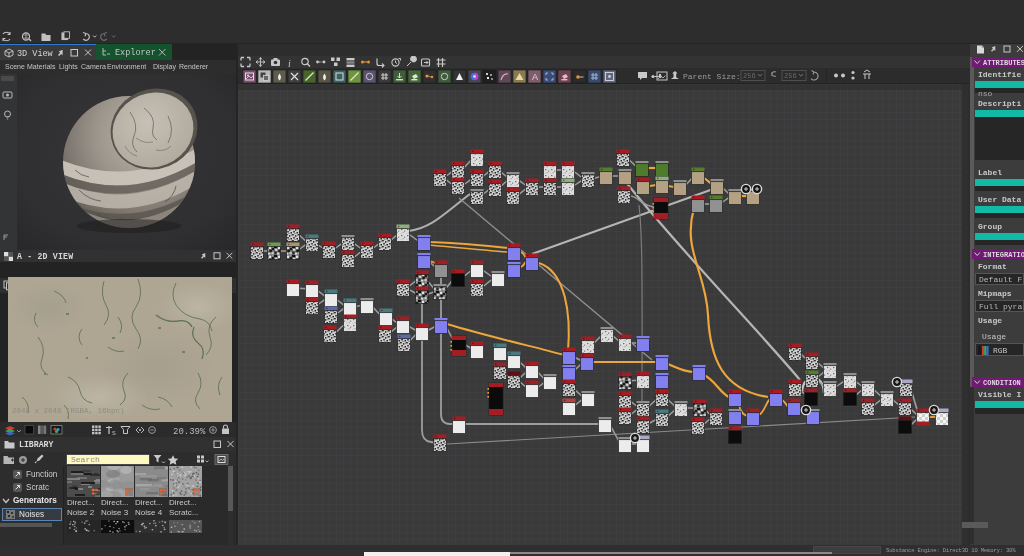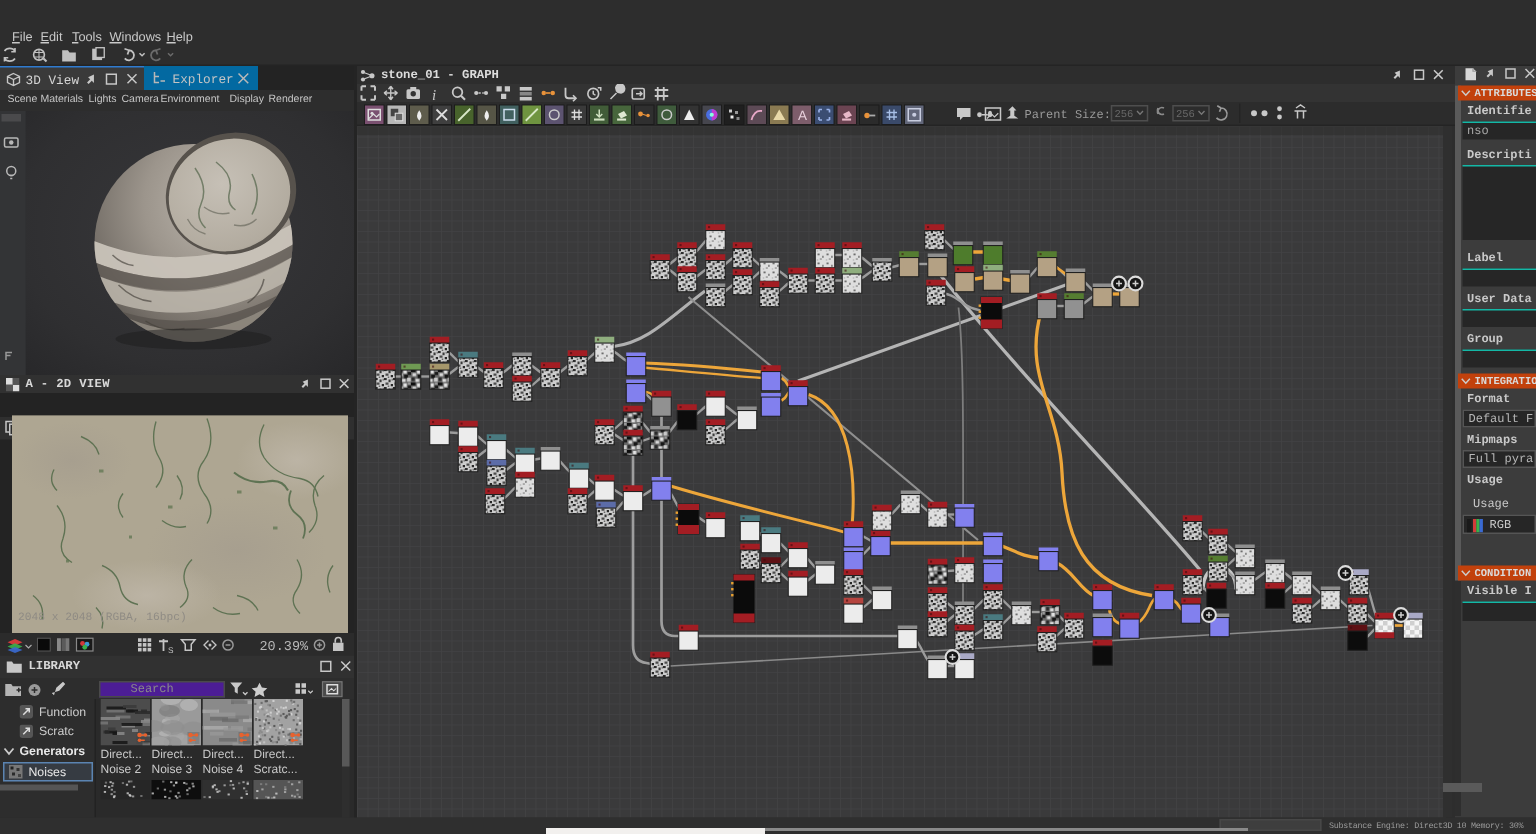--- a/index.html
+++ b/index.html
@@ -8,62 +8,55 @@
 .title-txt{position:absolute;left:18px;top:2.5px;font-size:9px;color:#111}
 .logo{position:absolute;left:5px;top:3px;width:10px;height:10px;background:#e0431f;border-radius:2px}
 .logo:after{content:"";position:absolute;left:2px;top:2px;width:6px;height:6px;border:1.4px solid #fff;border-radius:50%;border-left-color:transparent;box-sizing:border-box}
 .tabart{position:absolute;left:675px;top:0;width:211px;height:3.5px;background:#e2e2e2;border-radius:0 0 3px 3px}
 .menubar{position:absolute;left:0;top:16px;width:1024px;height:14px;background:#2d2d2d;color:#c9c9c9;font-size:8.5px}
 .menubar span{position:absolute;top:3px}
 .menubar u{text-decoration:underline}
 .toolbar{position:absolute;left:0;top:30px;width:1024px;height:14px;background:#2d2d2d;border-bottom:1px solid #242424}
 .tabstrip{position:absolute;left:0;top:44px;width:236px;height:16px;background:#232323}
 .tab3d{position:absolute;left:0;top:0;width:96px;height:16px;background:#3a3a3a;border-top:1.6px solid #2f7bd0}
-.tabexp{position:absolute;left:96px;top:0;width:76px;height:16px;background:#0369a1}
+.tabexp{position:absolute;left:96px;top:0;width:76px;height:16px;background:#14532d}
 .tabtxt{font-family:"Liberation Mono",monospace;font-size:8.5px;color:#d5d5d5;position:absolute;top:3.5px}
 .scenebar{position:absolute;left:0;top:60px;width:236px;height:14px;background:#2d2d2d;color:#c6c6c6;font-size:7px}
 .scenebar span{position:absolute;top:3px}
 .vp3d{position:absolute;left:0;top:74px;width:236px;height:176px;background:#2e2e30}
 .vpstrip{position:absolute;left:0;top:0;width:17px;height:176px;background:#333436}
 .hdr{position:absolute;background:#313131;font-family:"Liberation Mono",monospace;color:#d8d8d8}
 .hdr .t{position:absolute;font-size:8.2px;font-weight:bold;letter-spacing:0.2px}
 .bar2d{position:absolute;left:0;top:278px;width:236px;height:15px;background:#2f2f2f}
 .img2d{position:absolute;left:8px;top:277px;width:224px;height:145px;background:#aea692}
 .imgwrap{position:absolute;left:0;top:250px;width:236px;height:187px;background:#232323}
 .bot2d{position:absolute;left:0;top:422px;width:236px;height:15px;background:#2b2b2b}
 .libhdr{position:absolute;left:0;top:437px;width:236px;height:15px;background:#313131}
 .libbar{position:absolute;left:0;top:452px;width:236px;height:14px;background:#2d2d2d}
 .libbody{position:absolute;left:0;top:466px;width:236px;height:79px;background:#2a2a2a}
-.search{position:absolute;left:66px;top:1.5px;width:84px;height:11px;background:#4c1d95;border:1px solid #4a4a4a;color:#8a8a8a;font-family:"Liberation Mono",monospace;font-size:8px;padding-left:20px}
+.search{position:absolute;left:66px;top:1.5px;width:84px;height:11px;background:#fef9c3;border:1px solid #4a4a4a;color:#8a8a8a;font-family:"Liberation Mono",monospace;font-size:8px;padding-left:4px}
 .tree{position:absolute;left:0;top:0;width:64px;height:79px;background:#2d2d2d;border-right:1px solid #222}
 .trow{position:absolute;left:0;width:64px;height:13px;color:#cccccc;font-size:8.2px}
 .statusbar{position:absolute;left:0;top:545px;width:1024px;height:11px;background:#2f2f2f}
 .graphhdr{position:absolute;left:236px;top:44px;width:734px;height:12px;background:#2d2d2d}
 .gtools1{position:absolute;left:236px;top:56px;width:734px;height:12px;background:#333}
 .gtools2{position:absolute;left:236px;top:68px;width:734px;height:16px;background:#2c2c2c;border-bottom:1px solid #242424}
 .canvas{position:absolute;left:238px;top:84px;width:726px;height:461px;background:#3a3a3b}
 .lsplit{position:absolute;left:236px;top:44px;width:2px;height:512px;background:#242424}
 .attrs{position:absolute;left:970px;top:44px;width:54px;height:501px;background:#3c3c3c;font-family:"Liberation Mono",monospace}
 .attrscroll{position:absolute;left:0;top:13px;width:3.5px;height:487px;background:#2e2e2e}
 .attrscroll:after{content:"";position:absolute;left:0;top:0;width:3.5px;height:330px;background:#5a5a5a}
 .alabel{position:absolute;left:8px;color:#c9c9c9;font-size:8px;font-weight:bold;white-space:nowrap}
-.ainput{position:absolute;left:5px;width:49px;background:#262626;border-top:1px solid #14b8a6}
-.asect{position:absolute;left:2px;width:52px;height:10px;background:#c2410c;color:#dadada;font-size:7px;font-weight:bold}
+.ainput{position:absolute;left:5px;width:49px;background:#262626;border-top:7px solid #14b8a6}
+.asect{position:absolute;left:2px;width:52px;height:10px;background:#701a75;color:#dadada;font-size:7px;font-weight:bold}
 .gscroll{position:absolute;left:962px;top:84px;width:6px;height:461px;background:#2f2f2f}
 svg{display:block}
 .mono{font-family:"Liberation Mono",monospace}
 </style></head><body>
 <div id="app">
-<div class="menubar">
-<span style="left:8px"><u>F</u>ile</span>
-      <span style="left:27px"><u>E</u>dit</span>
-<span style="left:48px"><u>T</u>ools</span>
-      <span style="left:73px"><u>W</u>indows</span>
-<span style="left:111px"><u>H</u>elp</span>
-    </div>
 <div class="toolbar">
       <svg width="130" height="13">
 <g stroke="#c0c0c0" fill="none" stroke-width="1.1">
 <path d="M3 4 a4 3.4 0 0 1 7 0 M10 2 v2.5 h-2.5 M10 9 a4 3.4 0 0 1 -7 0 M3 11 v-2.5 h2.5"></path>
 <circle cx="26" cy="6.5" r="3.6"></circle>
           <path d="M23 5 h6 M23 8 h6 M26 3 v7" stroke-width="0.7"></path>
           <path d="M29 9 l2 2" stroke-width="1.4"></path>
 <path d="M42 4 h3 l1 1.5 h4 v5 h-8z" fill="#c0c0c0"></path>
 <rect x="62" y="3" width="5.5" height="6.5" fill="#c0c0c0"></rect>
           <rect x="64" y="1.8" width="5.5" height="6.5" fill="#2d2d2d" stroke="#c0c0c0" stroke-width="0.9"></rect>
@@ -684,34 +677,20 @@
         <span class="abs" style="left:102px;top:0">Direct...</span>
 <span class="abs" style="left:0px;top:10px">Noise 2</span>
         <span class="abs" style="left:34px;top:10px">Noise 3</span>
         <span class="abs" style="left:68px;top:10px">Noise 4</span>
         <span class="abs" style="left:102px;top:10px">Scratc...</span>
 </div>
 <div class="abs" style="left:228px;top:0;width:5px;height:79px;background:#2e2e2e">
         <div class="abs" style="left:0;top:0;width:5px;height:45px;background:#585858"></div>
       </div>
 </div>
-<div class="graphhdr">
-<svg class="abs" style="left:4px;top:2px" width="11" height="9">
-        <circle cx="2" cy="2" r="1.4" fill="#c8c8c8"></circle>
-        <circle cx="2" cy="7" r="1.4" fill="#c8c8c8"></circle>
-        <circle cx="8" cy="4.5" r="1.7" fill="#c8c8c8"></circle>
-        <path d="M3 2.5 L7 4 M3 6.5 L7 5" stroke="#c8c8c8" stroke-width="0.8"></path>
-      </svg>
-<span class="mono" style="position:absolute;left:18px;top:2px;font-size:8.2px;font-weight:bold;color:#dcdcdc">stone_01 - GRAPH</span>
-<svg class="abs" style="left:692px;top:2px" width="36px" height="9">
-<path d="M3 0.5 l3.5 3.5 -1.8 0 0 2.8 -1.4 0 0 -2.8 -1.8 0z" fill="#c8c8c8" transform="rotate(45 3.5 3.5)"></path>
-<rect x="15" y="0.8" width="6" height="6" fill="none" stroke="#c8c8c8" stroke-width="1"></rect>
-<path d="M28 0.8 l5.8 5.8 M33.8 0.8 l-5.8 5.8" stroke="#c8c8c8" stroke-width="1"></path>
-      </svg>
-    </div>
 <div class="gtools1">
       <svg width="734" height="12">
         <g transform="translate(4,0.5)">
           <path d="M1 1 h3 M7 1 h3 M1 10 h3 M7 10 h3 M1 1 v3 M1 7 v3 M10 1 v3 M10 7 v3" stroke="#c8c8c8" stroke-width="1.3"></path>
         </g>
         <g transform="translate(19,0.5)">
           <path d="M5.5 1 v9 M1 5.5 h9 M5.5 1 l-1.5 2 M5.5 1 l1.5 2 M5.5 10 l-1.5-2 M5.5 10 l1.5-2 M1 5.5 l2-1.5 M1 5.5 l2 1.5 M10 5.5 l-2-1.5 M10 5.5 l-2 1.5" stroke="#c8c8c8" stroke-width="0.9" fill="none"></path>
         </g>
         <g transform="translate(34,0.5)">
           <rect x="1" y="3" width="9" height="6.5" rx="1" fill="#c8c8c8"></rect>

